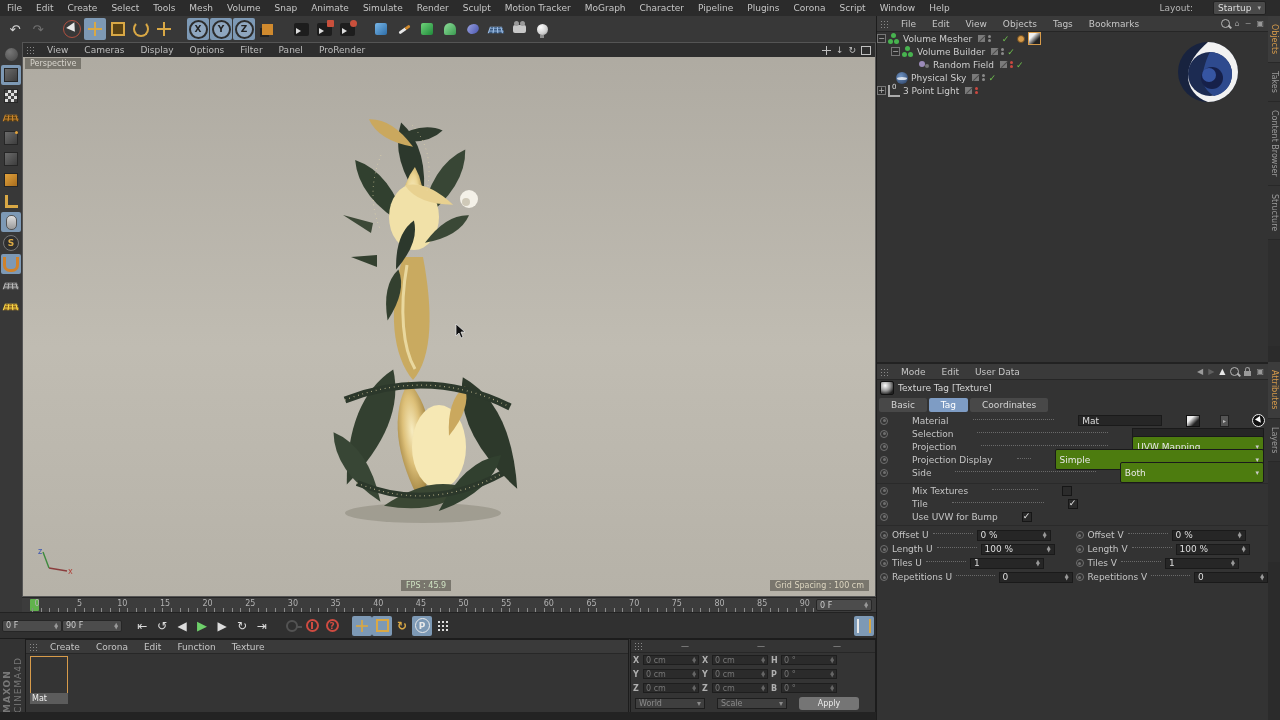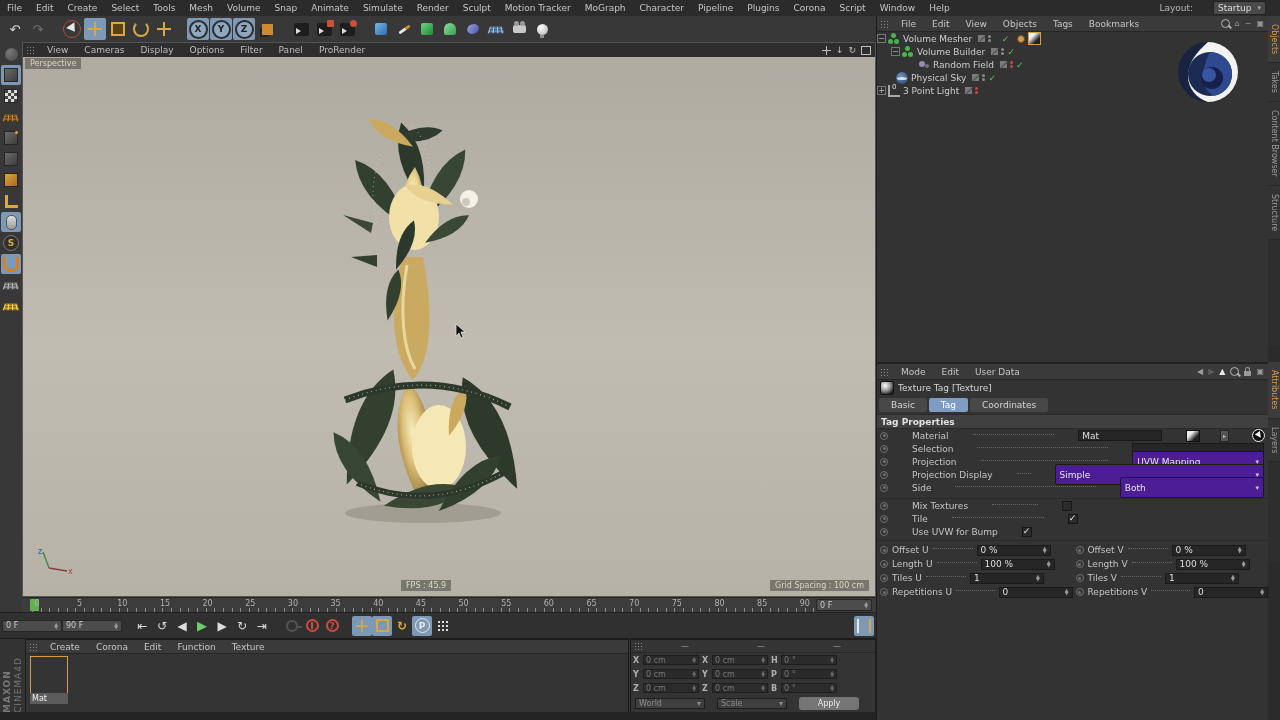--- a/index.html
+++ b/index.html
@@ -196,21 +196,21 @@
   .asection{height:13px;display:flex;align-items:center;padding-left:4px;font-size:9px;font-weight:bold;color:#e2e2e2;
             background:#404040;border-top:1px solid #2a2a2a;border-bottom:1px solid #2a2a2a;}
   .arow{display:flex;align-items:center;height:13px;padding-left:3px;font-size:9px;color:#c5c5c5;gap:20px;}
   .a-dot{width:8px;height:8px;border:1px solid #6f6f6f;border-radius:50%;position:relative;flex:none;margin-right:4px;box-sizing:border-box;}
   .a-dot::after{content:"";position:absolute;left:1.5px;top:1.5px;width:3px;height:3px;border-radius:50%;background:#6f6f6f;}
   .a-label{white-space:nowrap;}
   .leader{flex:1 0 6px;border-bottom:1px dotted #6a6a6a;margin:0 4px 3px 4px;max-width:999px;}
   .afield{height:11px;background:#262626;border:1px solid #1a1a1a;color:#ddd;display:flex;align-items:center;
           padding:0 3px;box-sizing:border-box;}
   .afield.grow{flex:1;margin-right:4px;}
-  .adrop{height:21px;background:#4c1d95;border:1px solid #1a1a1a;border-radius:2px;color:#e8e8e8;display:flex;align-items:center;
+  .adrop{height:21px;background:#4d7c0f;border:1px solid #1a1a1a;border-radius:2px;color:#e8e8e8;display:flex;align-items:center;
          justify-content:space-between;padding:0 4px;box-sizing:border-box;flex:1;margin-right:4px;}
   .adrop .arr{font-size:7px;color:#ccc;}
   .acheck{width:8px;height:8px;background:#2b2b2b;border:1px solid #161616;position:relative;flex:none;}
   .acheck.on::after{content:"✓";position:absolute;left:0;top:-2px;color:#e8e8e8;font-size:9px;}
   .mchip{width:12px;height:10px;background:linear-gradient(135deg,#eee 30%,#222 70%);border:1px solid #111;flex:none;}
   .mbtn{width:7px;height:10px;background:#555;border:1px solid #222;color:#bbb;font-size:6px;display:flex;align-items:center;justify-content:center;flex:none;}
   .mcircle{width:13px;height:13px;border-radius:50%;background:#111;position:relative;flex:none;border:1px solid #eee;box-sizing:border-box;}
   .mcircle::after{content:"";position:absolute;left:4px;top:2px;border:3px solid transparent;border-top:6px solid #fff;transform:rotate(-35deg);}
   #uvgrid{display:grid;grid-template-columns:1fr 1fr;border-top:1px solid #2a2a2a;margin-top:2px;padding-top:2px;}
   .ag-cell{display:flex;align-items:center;height:14px;padding-left:3px;font-size:9px;color:#c5c5c5;}
@@ -783,21 +783,20 @@
       </div>
       <div id="attr-title">
         <span class="ballchip"></span>
         <span>Texture Tag [Texture]</span>
       </div>
       <div id="attr-tabs">
         <span class="atab">Basic</span>
         <span class="atab active">Tag</span>
         <span class="atab">Coordinates</span>
       </div>
-      <div class="asection">Tag Properties</div>
 
       <div class="arow">
         <span class="a-dot"></span>
         <span class="a-label">Material</span>
         <span class="leader"></span>
         <span class="afield grow" style="flex:1;justify-content:flex-start;gap:4px;">
           <span>Mat</span>
         </span>
         <span class="mchip"></span>
         <span class="mbtn">▸</span>

